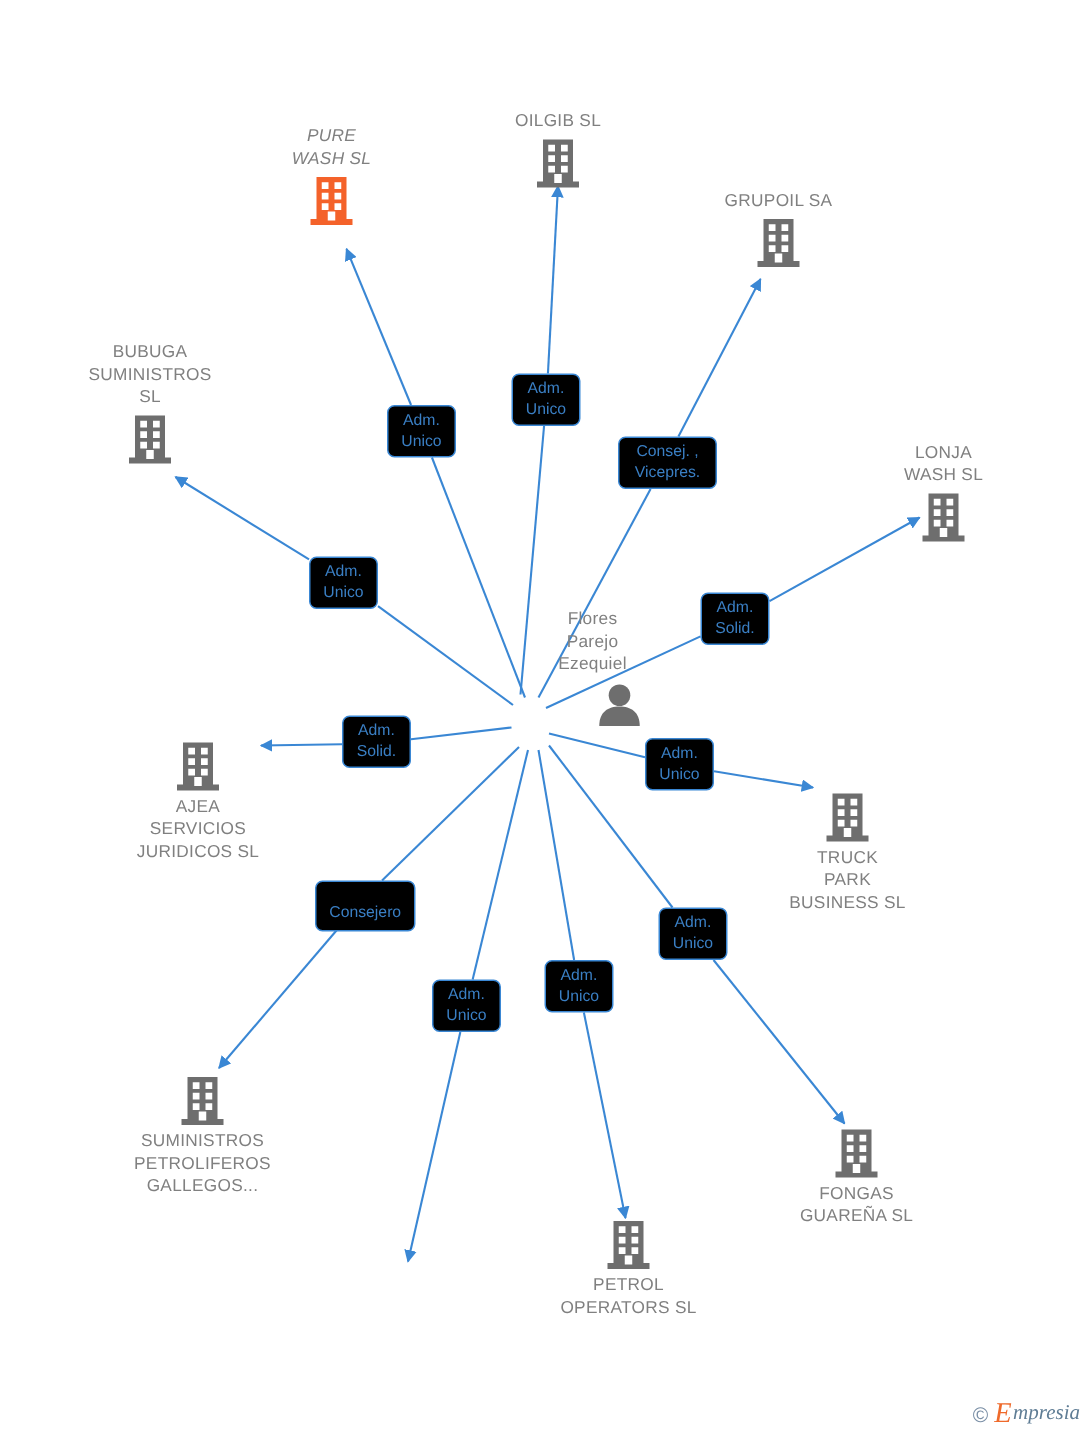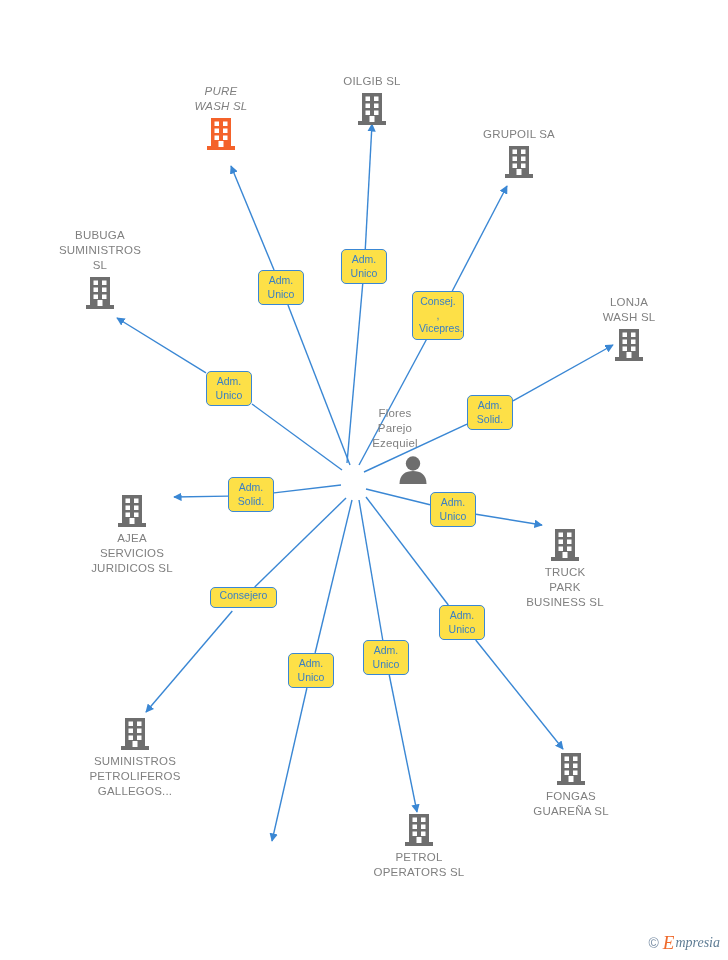--- a/index.html
+++ b/index.html
@@ -49,21 +49,21 @@
   .node.label-above .node-icon { order: 1; }
   .node.label-below .node-icon { order: 0; }
   .node.label-below .node-label { order: 1; margin-top: 2px; }
   .node-icon {
     width: 34px;
     height: 36px;
     display: block;
   }
   .edge-label {
     position: absolute;
-    background: #fde047;
+    background: #000000;
     border: 1.4px solid #3a87d4;
     border-radius: 5px;
     color: #3a7fc4;
     font-size: 10.5px;
     line-height: 13.5px;
     padding: 3px 6px;
     text-align: center;
     white-space: pre-line;
     font-family: "Liberation Sans", sans-serif;
     box-sizing: border-box;
@@ -325,31 +325,31 @@
         <circle cx="17" cy="10.5" r="7.2" fill="#6e6e6e"></circle>
         <path d="M 3.5 31 C 3.5 21.5 9.5 18 17 18 C 24.5 18 30.5 21.5 30.5 31 Z" fill="#6e6e6e"></path>
       </svg>
     </span>
   </div>
 
   <div class="edge-label" style="left:258px; top:270px; width:46px;">Adm.
 Unico</div>
   <div class="edge-label" style="left:341px; top:249px; width:46px;">Adm.
 Unico</div>
-  <div class="edge-label" style="left:412px; top:291px; width:52px;">Consej. ,
+  <div class="edge-label" style="left:412px; top:291px; width:66px;">Consej. ,
 Vicepres.</div>
   <div class="edge-label" style="left:206px; top:371px; width:46px;">Adm.
 Unico</div>
   <div class="edge-label" style="left:467px; top:395px; width:46px;">Adm.
 Solid.</div>
   <div class="edge-label" style="left:228px; top:477px; width:46px;">Adm.
 Solid.</div>
   <div class="edge-label" style="left:430px; top:492px; width:46px;">Adm.
 Unico</div>
-  <div class="edge-label" style="left:210px; top:587px; width:67px; padding-top:1px; padding-bottom:4px;">Consejero</div>
+  <div class="edge-label" style="left:210px; top:587px; width:67px; padding-top:14px; padding-bottom:4px;">Consejero</div>
   <div class="edge-label" style="left:288px; top:653px; width:46px;">Adm.
 Unico</div>
   <div class="edge-label" style="left:363px; top:640px; width:46px;">Adm.
 Unico</div>
   <div class="edge-label" style="left:439px; top:605px; width:46px;">Adm.
 Unico</div>
 
   <div class="watermark">
     <span class="wm-c">©</span>
     <span class="wm-e">E</span>

